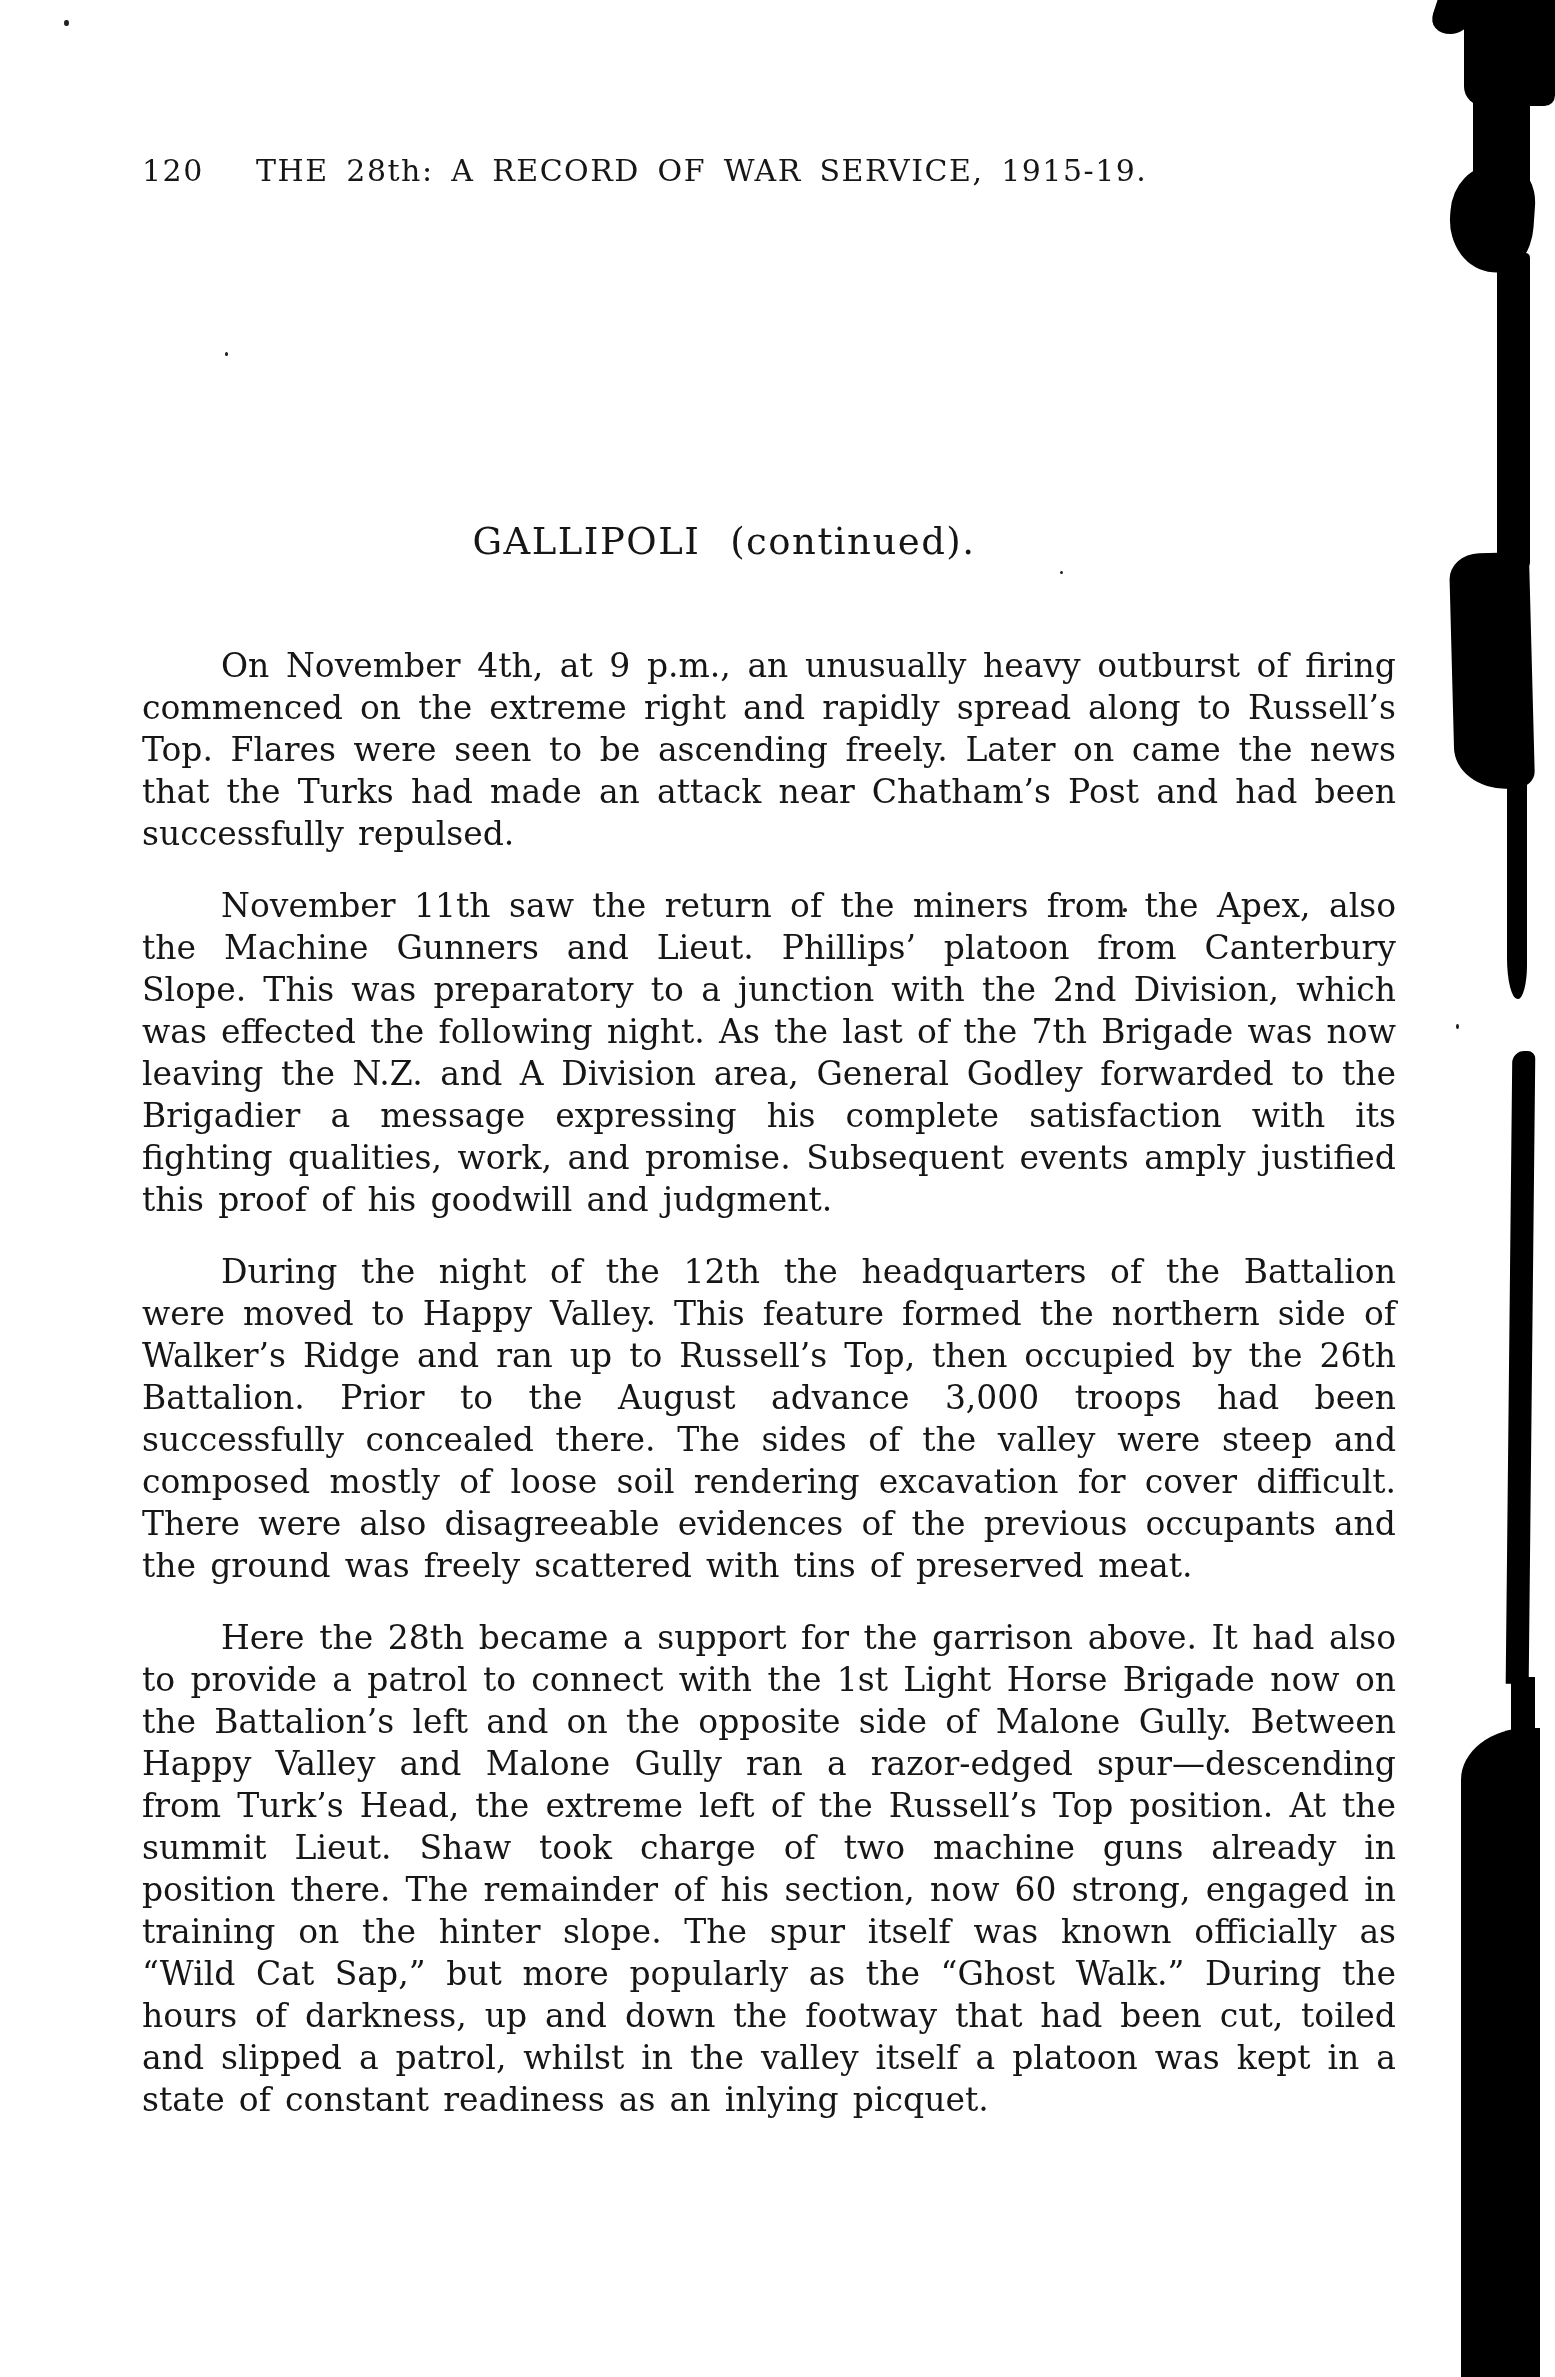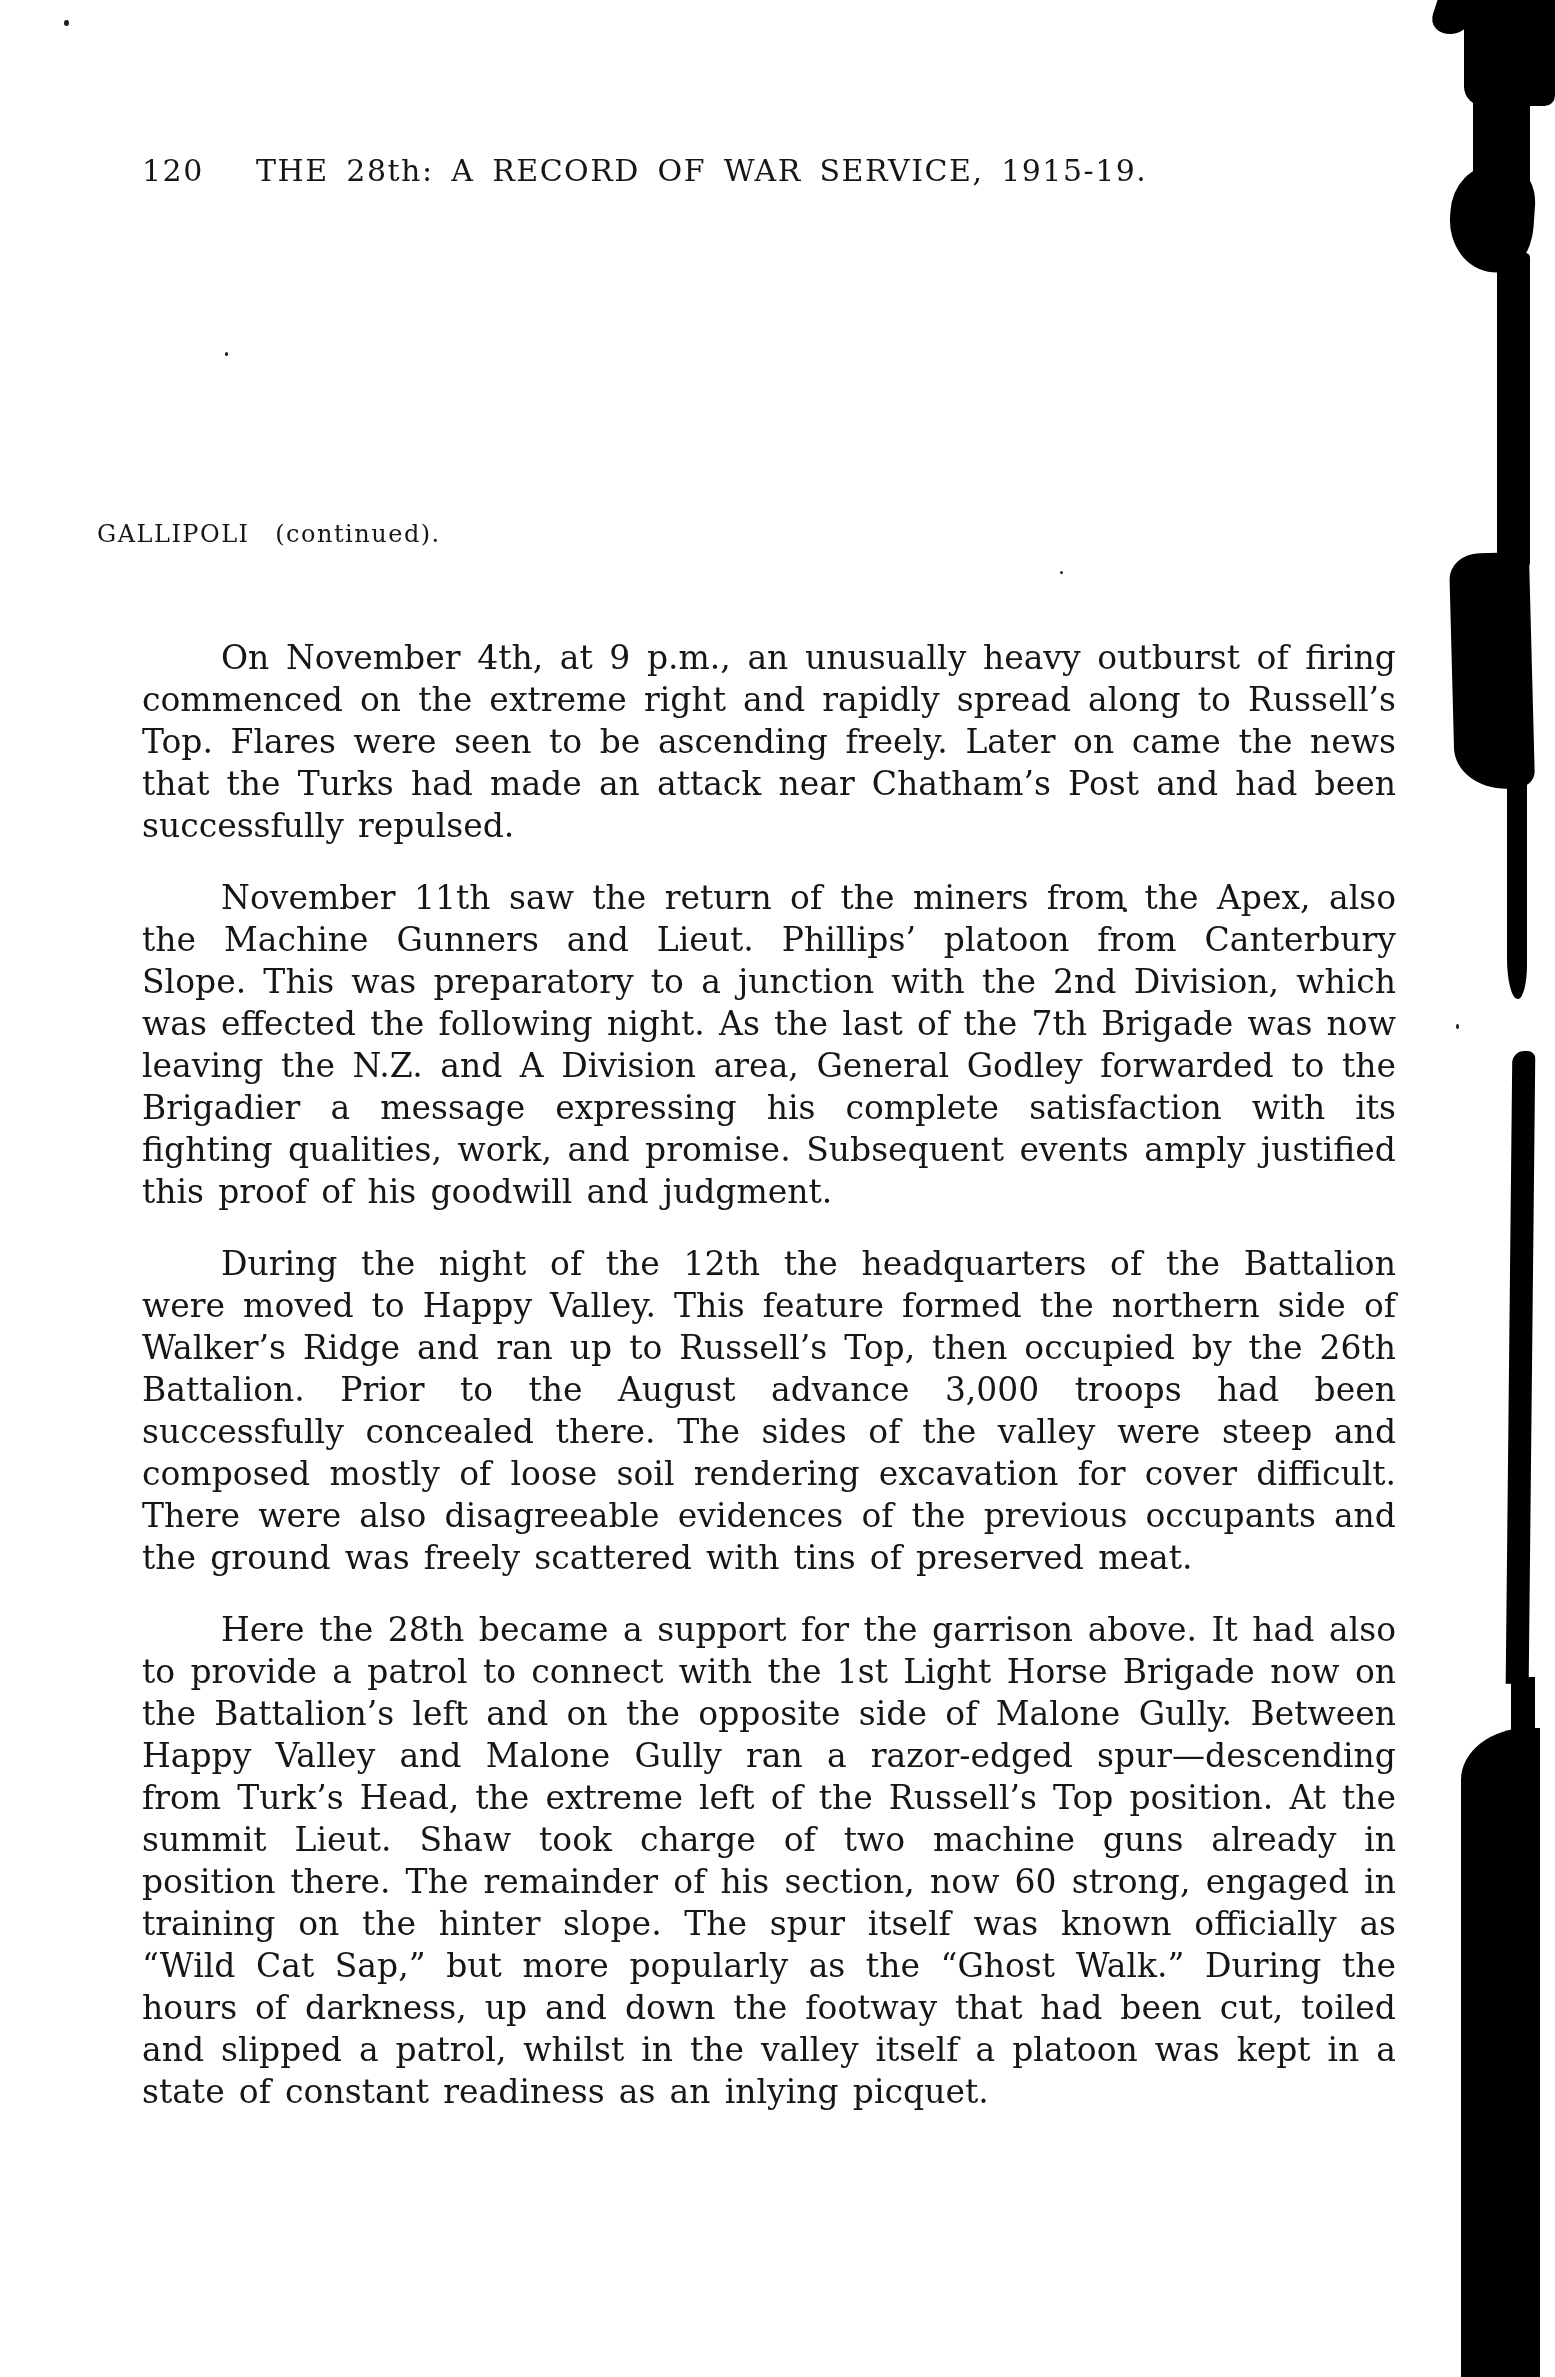--- a/index.html
+++ b/index.html
@@ -22,31 +22,31 @@
   .booktitle{display:inline-block;margin-left:36px;word-spacing:6.7px;}
 
   
   .chapter-heading{
     position:absolute;top:409px;left:142px;width:1254px;margin:0;
     font-size:36px;font-weight:normal;text-align:center;
     letter-spacing:3px;transform:translateX(-39px);
   }
   .section-heading{
     position:absolute;top:520px;left:142px;width:1254px;margin:0;
-    font-size:24px;font-weight:normal;text-align:left;
+    font-size:37px;font-weight:normal;text-align:center;
     letter-spacing:1.5px;word-spacing:16.5px;transform:translateX(-45px);
   }
 
   
   .body-text{
     position:absolute;top:633px;left:142px;width:1254px;
     font-size:33px;line-height:42px;
   }
   .body-text p{
-    margin:4px 0 30px 0;
+    margin:12px 0 30px 0;
     text-indent:79px;
     text-align:justify;
     word-spacing:3.7px;
   }
 
   
   .art{position:absolute;background:#000;}
   .art-top-band{left:1464px;top:0;width:91px;height:106px;border-radius:0 0 10.5px 19.5px;}
   .art-top-tongue{left:1432px;top:0;width:40px;height:34px;transform:skewX(-18deg);border-radius:0 0 40% 60%;}
   .art-col-upper{left:1473px;top:52px;width:57px;height:142px;border-radius:6px 0 0 15px;}

